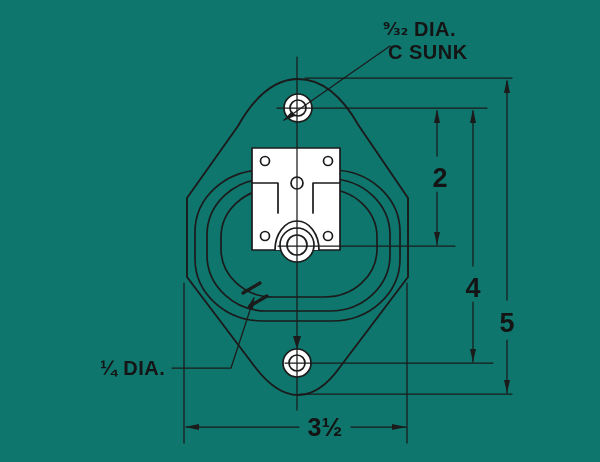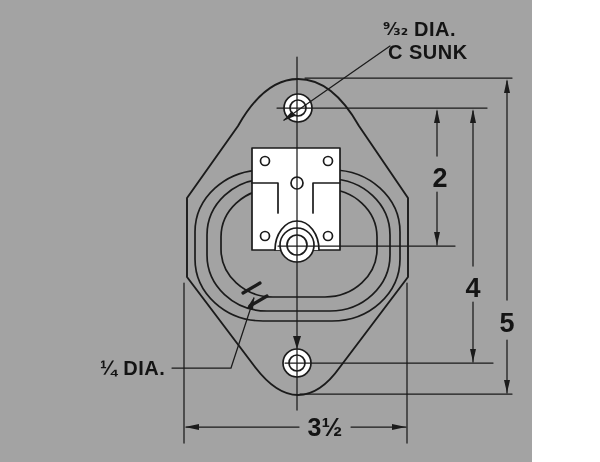--- a/index.html
+++ b/index.html
@@ -1,16 +1,16 @@
 <!DOCTYPE html>
 <html><head>
 <meta charset="utf-8">
 <style>
   html,body{margin:0;padding:0;background:#ffffff;}
-  .stage{position:relative;width:532px;height:462px;background:#a3a3a3;overflow:hidden;
+  .stage{position:relative;width:600px;height:462px;background:#0f766e;overflow:hidden;
          font-family:"Liberation Sans", sans-serif;}
   svg{position:absolute;left:0;top:0;}
   .ln{stroke:#1b1b1b;stroke-width:1.7;fill:none;stroke-linecap:round;stroke-linejoin:round;}
   .thin{stroke:#1b1b1b;stroke-width:1.25;fill:none;stroke-linecap:round;}
   .thick{stroke:#1b1b1b;stroke-width:3.2;fill:none;stroke-linecap:round;}
   .whitefill{fill:#ffffff;}
   .arrow{fill:#1b1b1b;stroke:none;}
   text{fill:#141414;font-weight:bold;font-family:"Liberation Sans", sans-serif;}
   .dimnum{font-size:27px;}
   .note{font-size:20px;letter-spacing:0.5px;}

